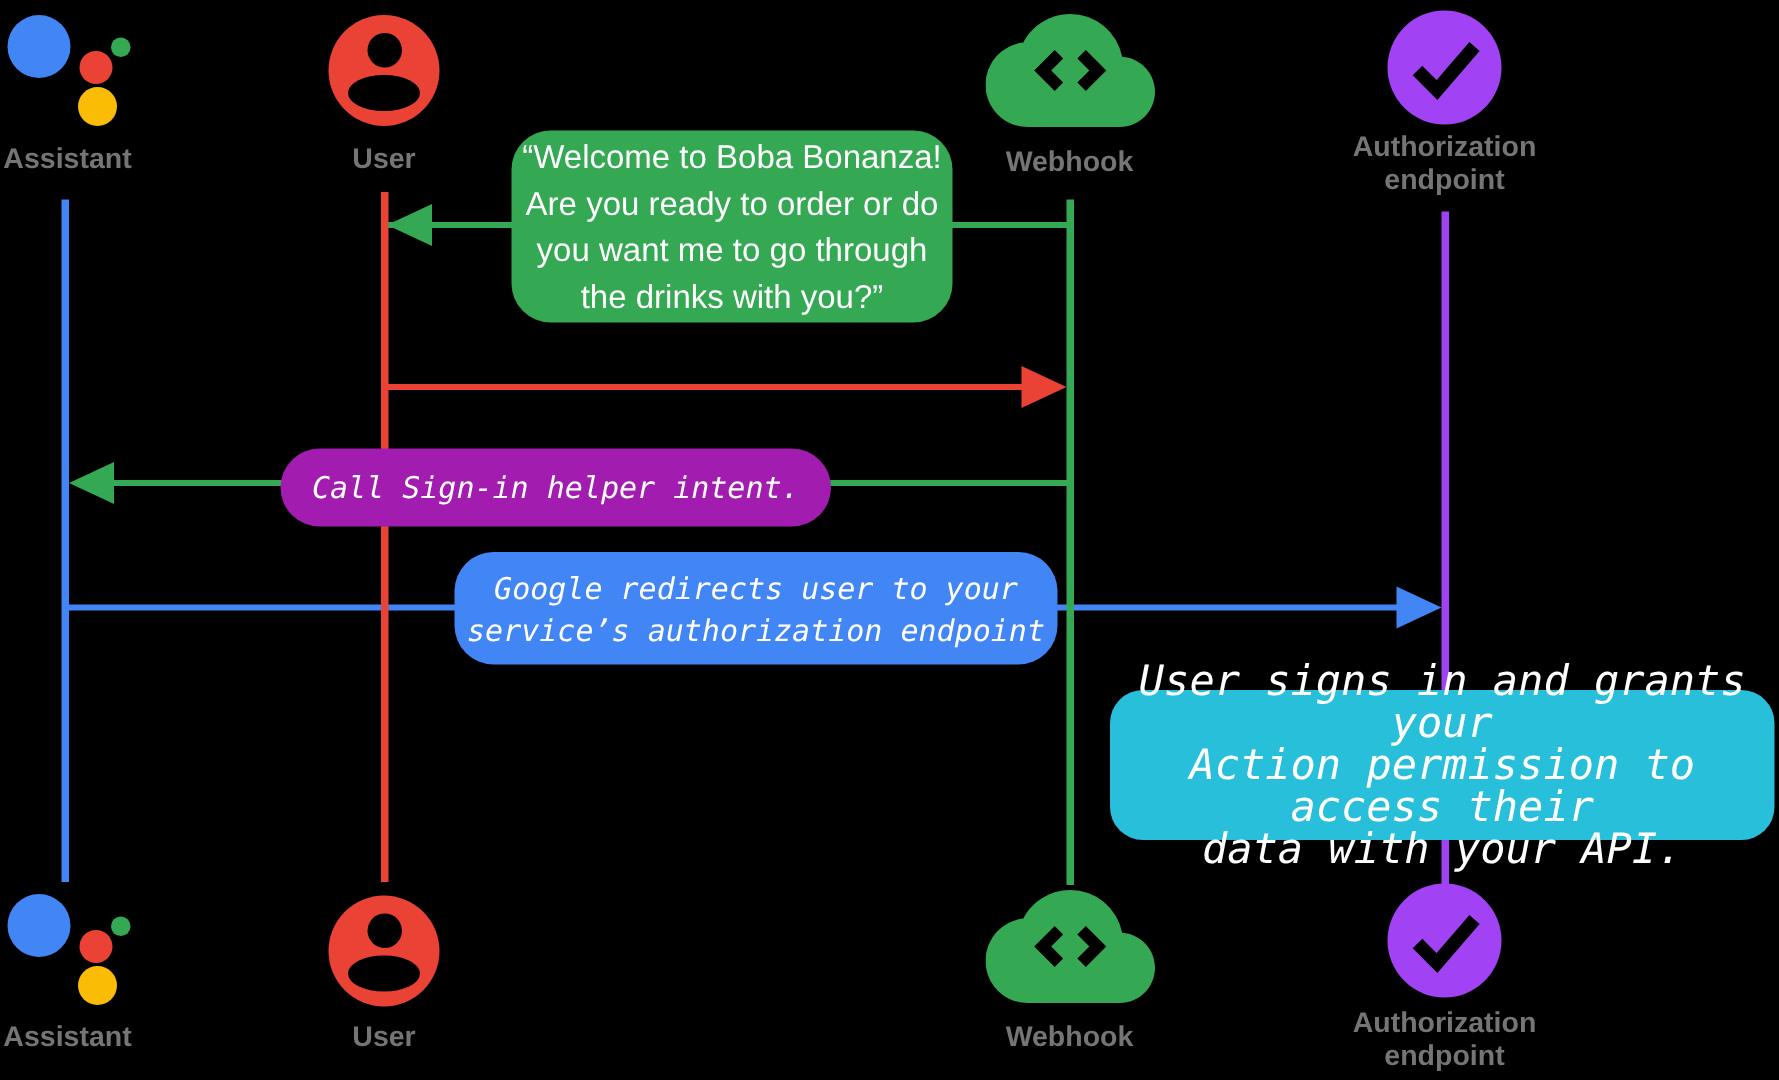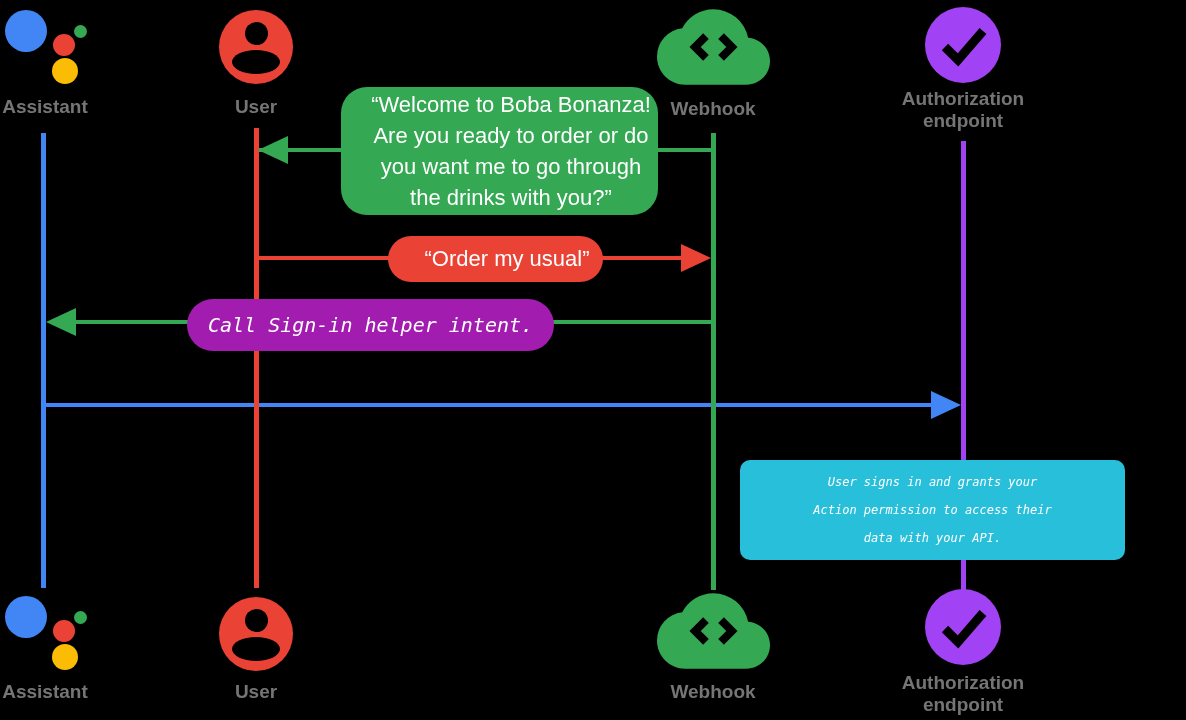--- a/index.html
+++ b/index.html
@@ -5,21 +5,21 @@
   html,body{margin:0;padding:0;background:#000;}
   .canvas{position:relative;width:1186px;height:720px;background:#000;overflow:hidden;
           font-family:"Liberation Sans", sans-serif;}
   .lifeline{position:absolute;width:5px;}
   .hline{position:absolute;height:4px;}
   .ah{position:absolute;width:0;height:0;}
   .ah.left{border-top:14px solid transparent;border-bottom:14px solid transparent;border-right:30px solid;}
   .ah.right{border-top:14px solid transparent;border-bottom:14px solid transparent;border-left:30px solid;}
   .bubble{position:absolute;display:flex;align-items:center;justify-content:center;
           color:#fff;text-align:center;white-space:pre-line;}
-  .bubble.sans{font-family:"Liberation Sans", sans-serif;padding-left:23px;}
+  .bubble.sans{font-family:"Liberation Sans", sans-serif;}
   .bubble.mono{font-family:"DejaVu Sans Mono", monospace;font-style:italic;}
   .label{position:absolute;color:#757575;font-weight:bold;font-size:19px;line-height:22px;
          text-align:center;white-space:pre-line;}
   .dot{position:absolute;border-radius:50%;}
   .icon-group{position:absolute;}
   .person{position:absolute;width:74px;height:74px;border-radius:50%;background:#EA4335;}
   .person .head{position:absolute;left:26px;top:12px;width:23px;height:23px;border-radius:50%;background:#000;}
   .person .body{position:absolute;left:13px;top:40px;width:48px;height:24px;border-radius:50%;background:#000;}
   .authcircle{position:absolute;width:76px;height:76px;border-radius:50%;background:#A142F4;}
   .authcircle svg{position:absolute;left:0;top:0;}
@@ -44,29 +44,30 @@
   <div class="ah right" style="left:681px;top:244px;border-left-color:#EA4335"></div>
   <div class="ah left" style="left:46px;top:308px;border-right-color:#34A853"></div>
   <div class="ah right" style="left:931px;top:391px;border-left-color:#4285F4"></div>
 
   <div class="bubble sans" style="left:341px;top:87px;width:294px;height:128px;border-radius:26px;
        background:#34A853;font-size:22px;line-height:31px;">“Welcome to Boba Bonanza!
 Are you ready to order or do
 you want me to go through
 the drinks with you?”</div>
 
-  <div class="bubble sans" style="left:388px;top:236px;width:192px;height:46px;border-radius:23px;
-       background:#EA4335;font-size:22px;">“Order my usual”</div>
 
   <div class="bubble mono" style="left:187px;top:299px;width:367px;height:52px;border-radius:26px;
        background:#a21caf;font-size:20px;">Call Sign-in helper intent.</div>
 
+  <div class="bubble mono" style="left:303px;top:368px;width:402px;height:75px;border-radius:26px;
+       background:#4285F4;font-size:20px;line-height:28px;">Google redirects user to your
+service’s authorization endpoint</div>
 
-  <div class="bubble mono" style="left:740px;top:460px;width:385px;height:100px;border-radius:10px;
-       background:#28BFDB;font-size:12px;line-height:28px;">User signs in and grants your
+  <div class="bubble mono" style="left:740px;top:460px;width:443px;height:100px;border-radius:22px;
+       background:#28BFDB;font-size:28px;line-height:28px;">User signs in and grants your
 Action permission to access their
 data with your API.</div>
 
   <div class="icon-group" style="left:0;top:5px;width:95px;height:85px">
     <div class="dot" style="left:5px;top:5px;width:42px;height:42px;background:#4285F4"></div>
     <div class="dot" style="left:52px;top:53px;width:26px;height:26px;background:#FBBC05"></div>
     <div class="dot" style="left:53px;top:29px;width:22px;height:22px;background:#EA4335"></div>
     <div class="dot" style="left:74px;top:20px;width:13px;height:13px;background:#34A853"></div>
   </div>
 

